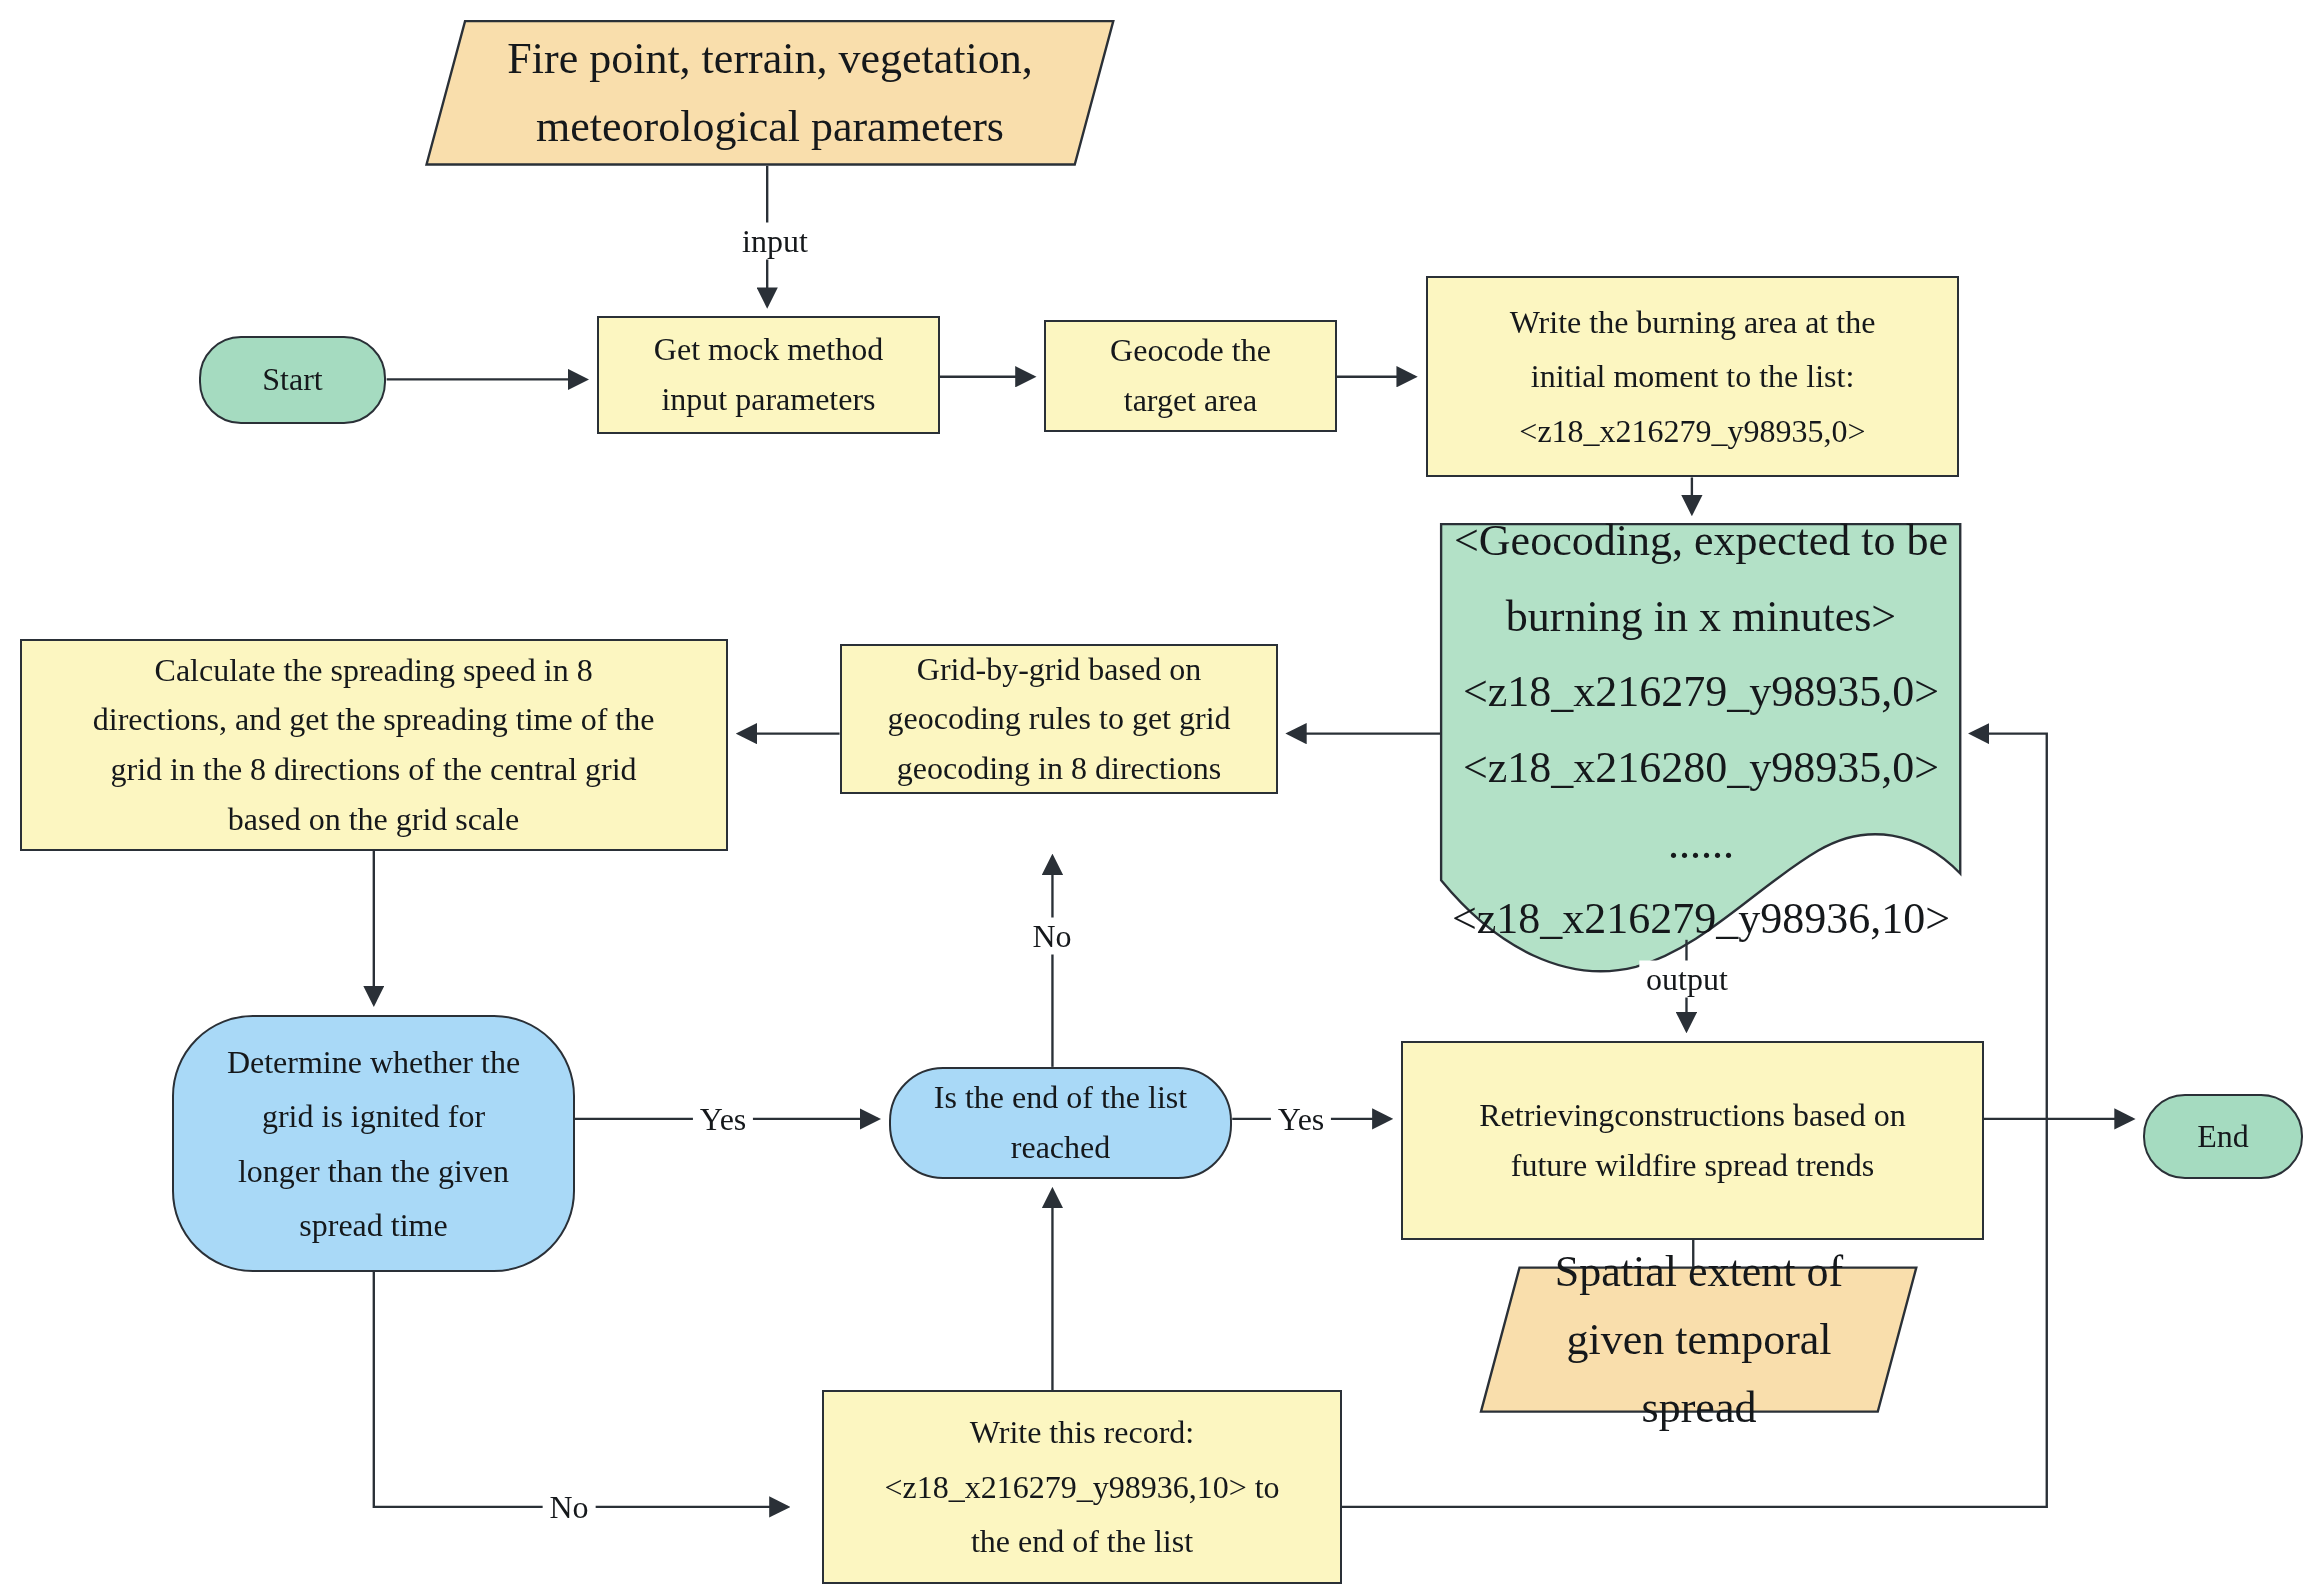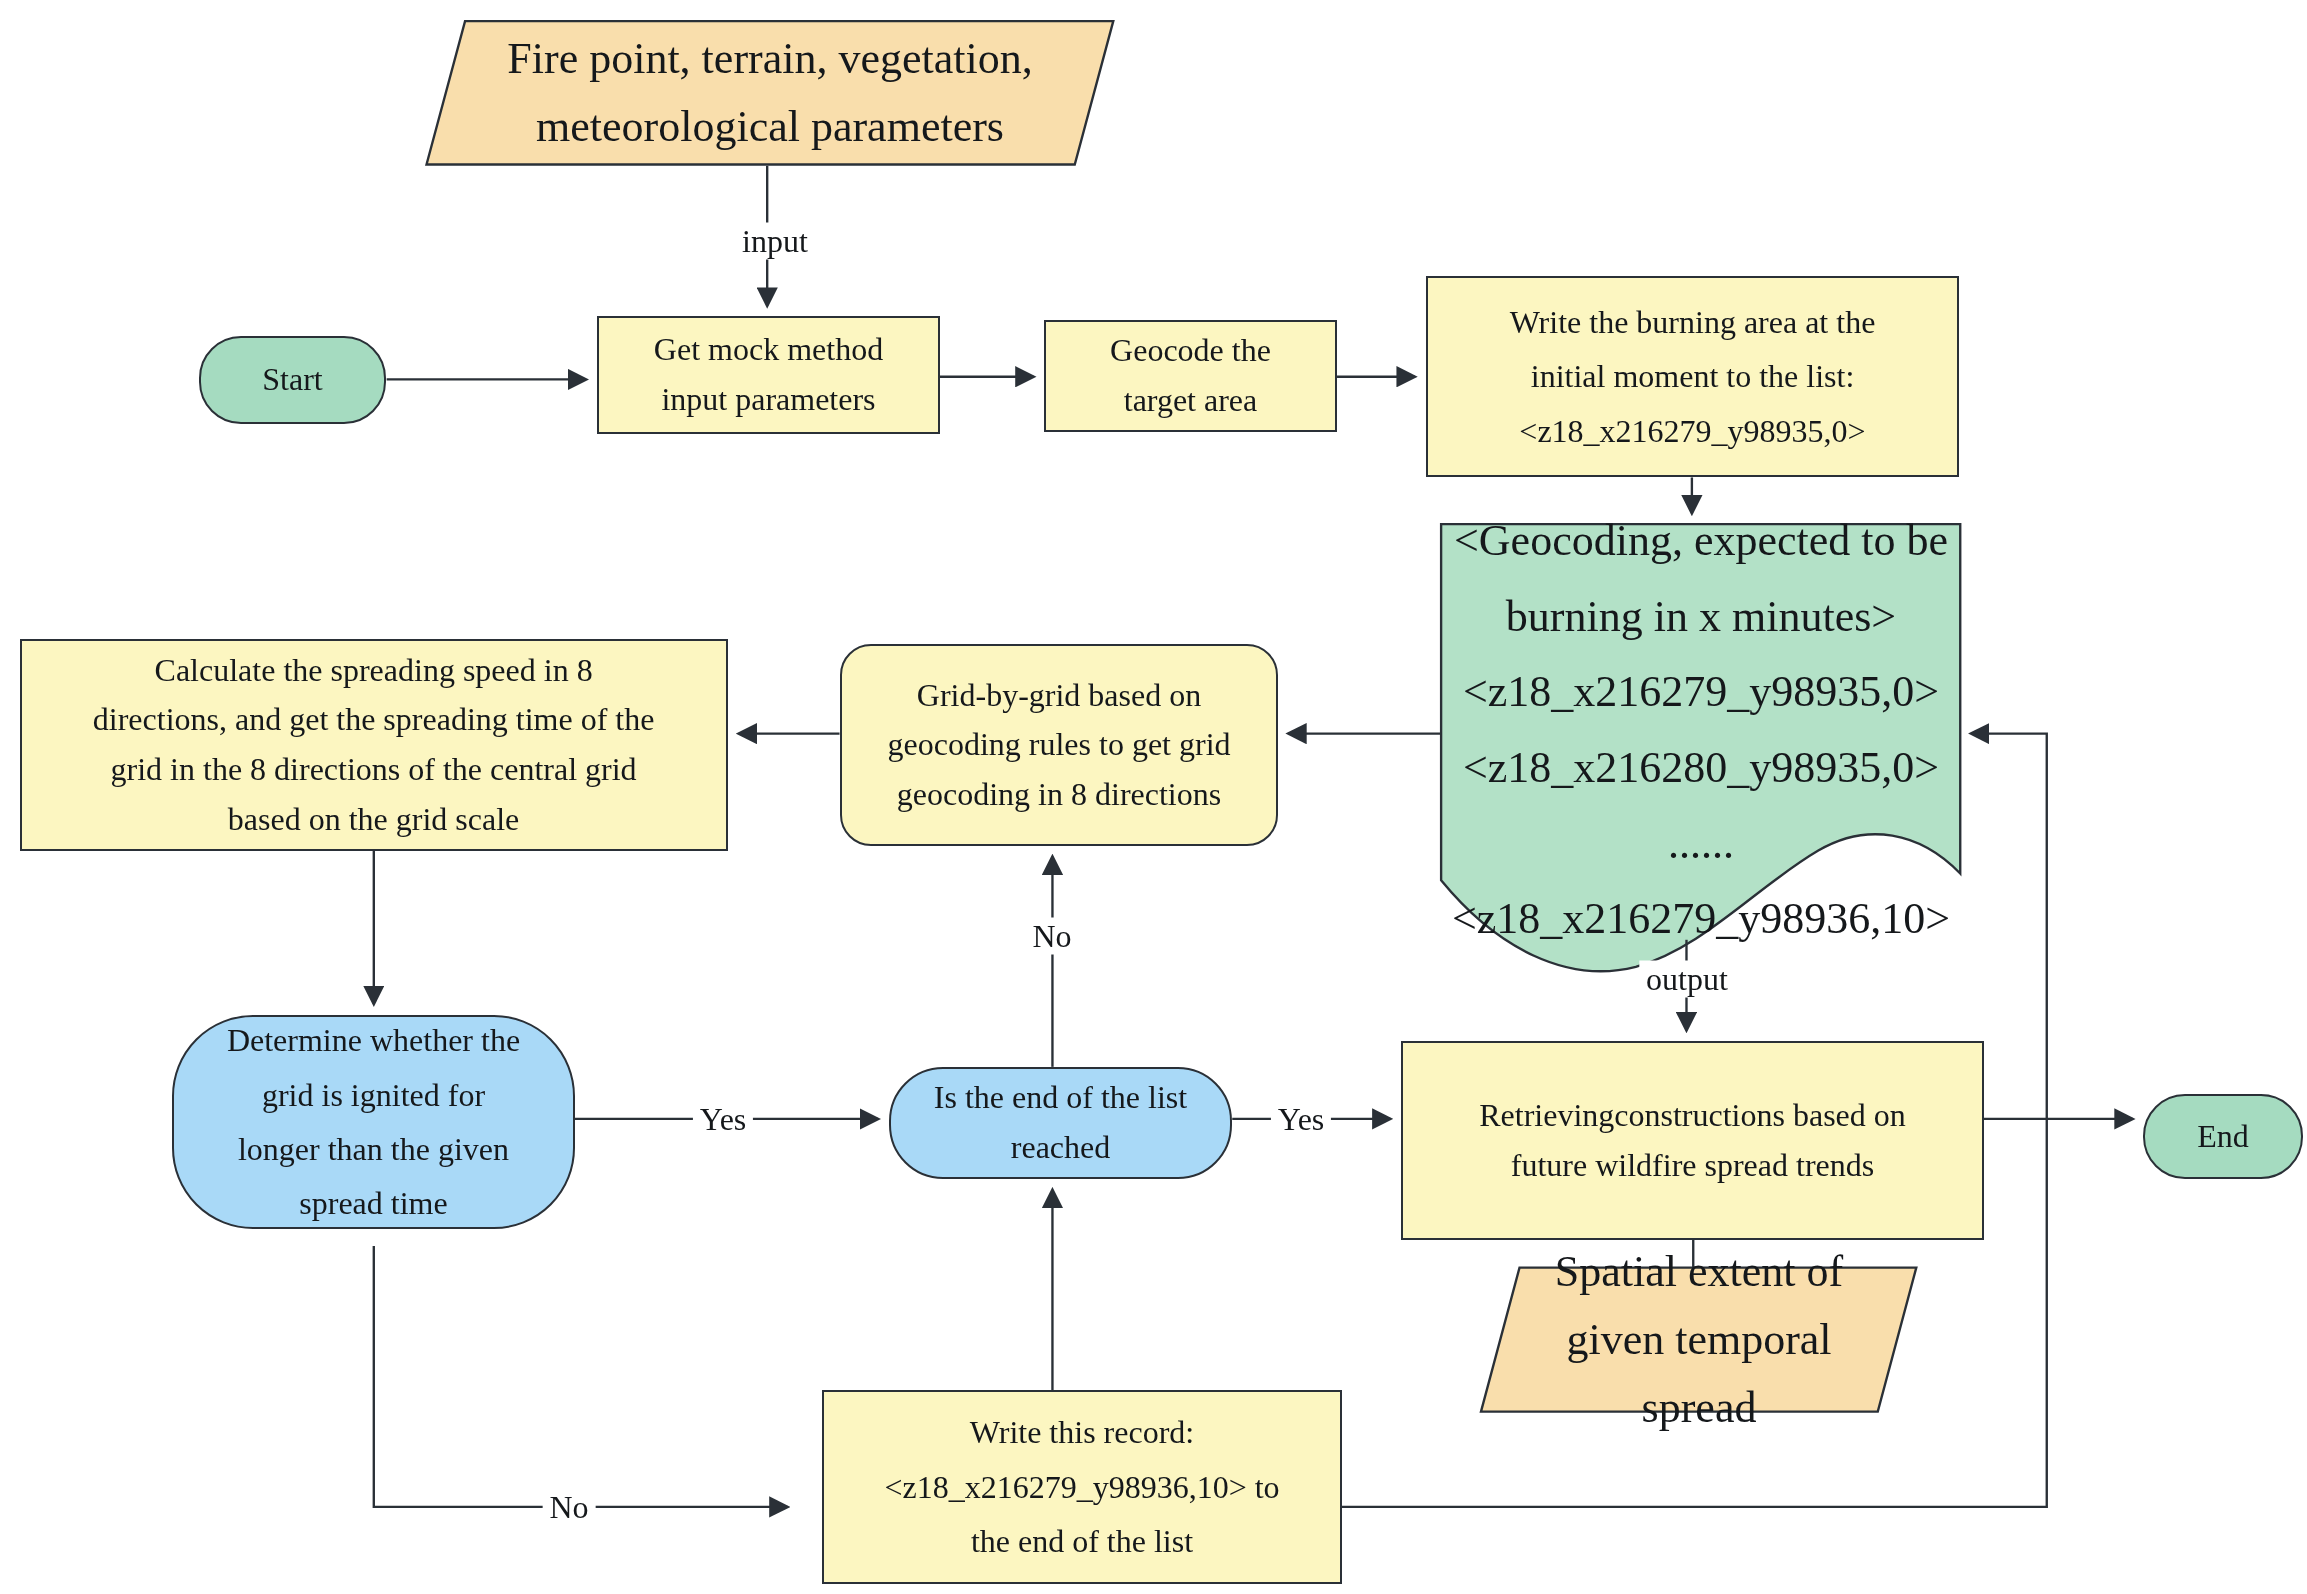--- a/index.html
+++ b/index.html
@@ -93,25 +93,25 @@
 
   <div class="node process lh-tall" style="left:1426px;top:276px;width:533px;height:201px;">Write the burning area at the
 initial moment to the list:
 &lt;z18_x216279_y98935,0&gt;</div>
 
   <div class="node process" style="left:19.6px;top:639px;width:708px;height:212px;">Calculate the spreading speed in 8
 directions, and get the spreading time of the
 grid in the 8 directions of the central grid
 based on the grid scale</div>
 
-  <div class="node process" style="left:840px;top:644px;width:438px;height:202px;border-radius:31px;">Grid-by-grid based on
+  <div class="node process" style="left:840px;top:644px;width:438px;height:150px;">Grid-by-grid based on
 geocoding rules to get grid
 geocoding in 8 directions</div>
 
-  <div class="node decision lh-tall" style="left:172px;top:1015px;width:403px;height:214px;border-radius:81px;">Determine whether the
+  <div class="node decision lh-tall" style="left:172px;top:1015px;width:403px;height:257px;border-radius:81px;">Determine whether the
 grid is ignited for
 longer than the given
 spread time</div>
 
   <div class="node decision" style="left:889px;top:1067px;width:343px;height:112px;border-radius:54px;">Is the end of the list
 reached</div>
 
   <div class="node process" style="left:1401px;top:1041px;width:583px;height:199px;">Retrievingconstructions based on
 future wildfire spread trends</div>
 

